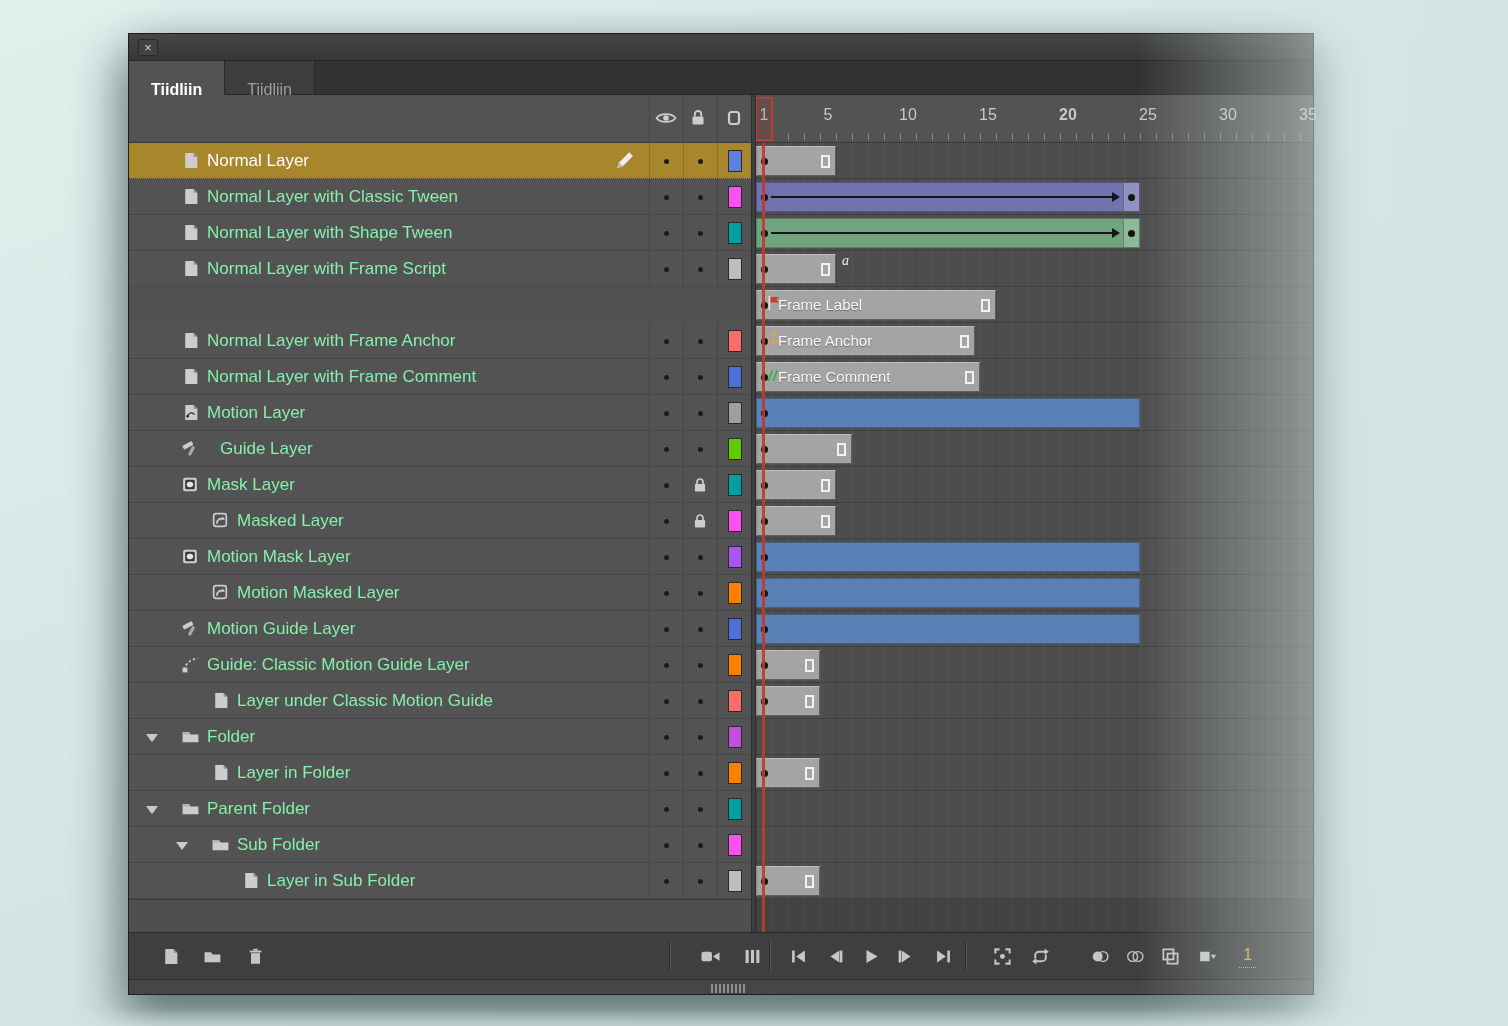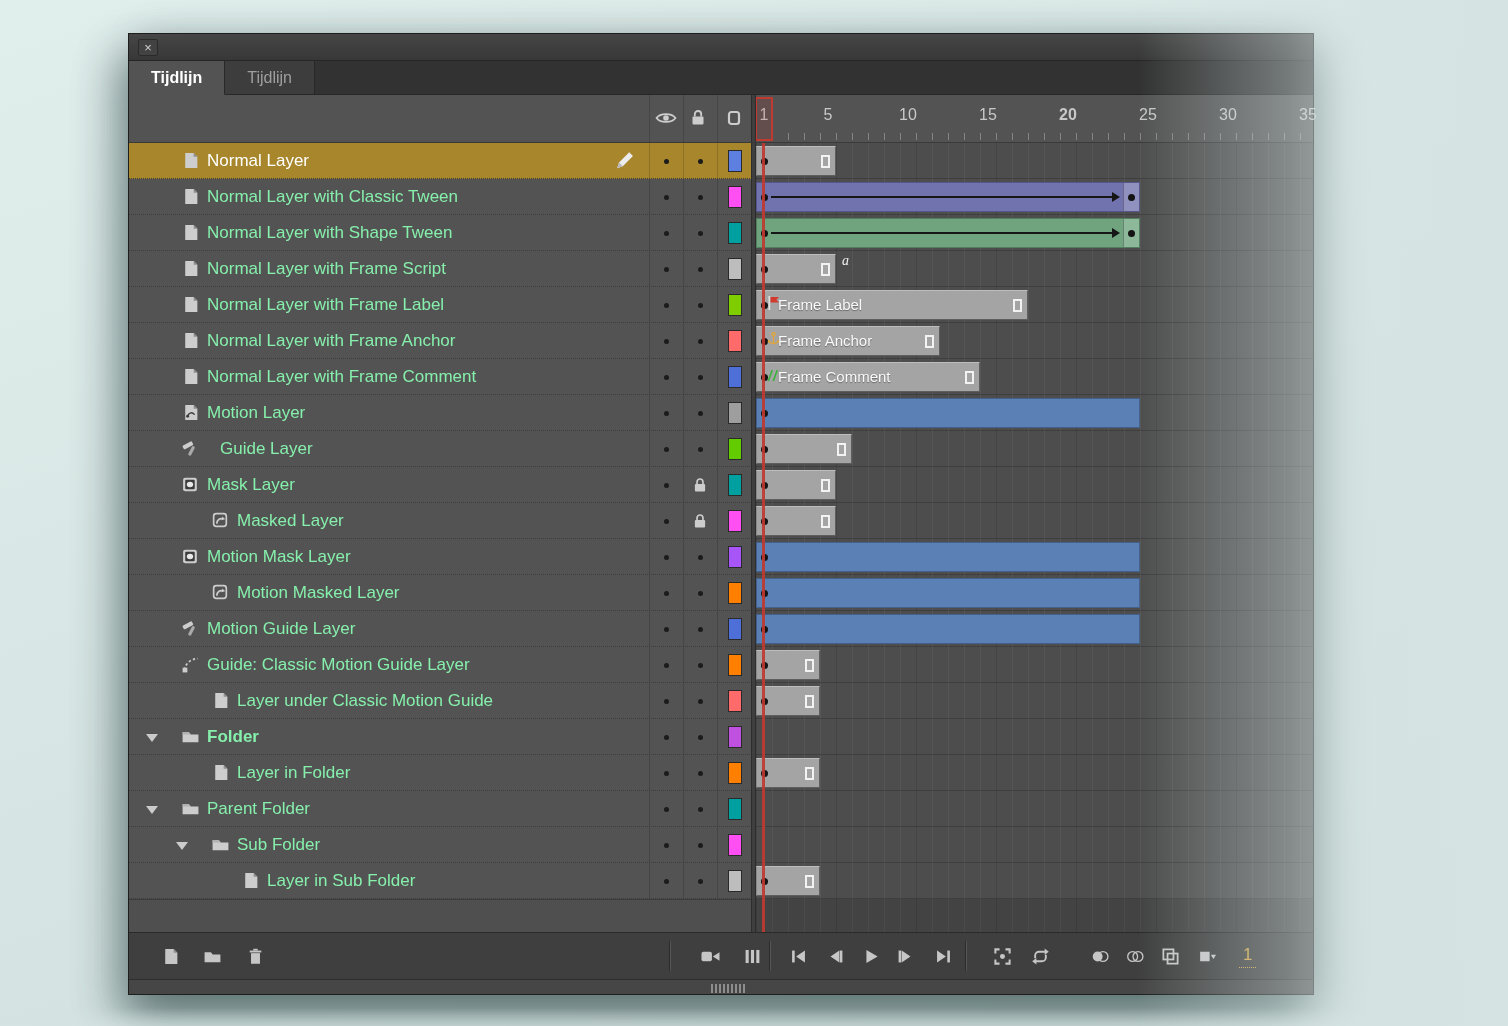--- a/index.html
+++ b/index.html
@@ -16,21 +16,21 @@
     box-shadow: 0 26px 48px rgba(45,70,68,.45), -16px 22px 38px rgba(45,70,68,.28), 14px 8px 36px rgba(45,70,68,.30);
   }
   
   .titlebar { position:absolute; top:0; left:0; right:0; height:27px;
     background: linear-gradient(#464646,#373737); border-bottom:1px solid #262626; }
   .close-btn { position:absolute; left:9px; top:5px; width:20px; height:17px;
     color:#d2d2d2; font-size:13px; line-height:16px; text-align:center;
     background:#424242; border:1px solid #2a2a2a; border-radius:2px; cursor:default; }
   .tabs { position:absolute; top:27px; left:0; right:0; height:34px; background:#323232;
     display:flex; border-bottom:1px solid #272727; }
-  .tab { padding:0 22px; line-height:33px; font-size:16px; color:#9f9f9f;
+  .tab { padding:12px 22px; line-height:33px; font-size:16px; color:#9f9f9f;
     background:#3d3d3d; border-right:1px solid #282828; }
   .tab.active { background:#535353; color:#ffffff; font-weight:bold; border-bottom:1px solid #535353; margin-bottom:-1px; }
   
   .header { position:absolute; top:61px; left:0; right:0; height:48px; background:#535353; border-bottom:1px solid #3a3a3a; }
   .header-left { position:absolute; left:0; top:0; width:627px; height:100%; background:
       linear-gradient(rgba(0,0,0,.16),rgba(0,0,0,.16)) 520px 0/1px 100% no-repeat,
       linear-gradient(rgba(0,0,0,.16),rgba(0,0,0,.16)) 554px 0/1px 100% no-repeat,
       linear-gradient(rgba(0,0,0,.16),rgba(0,0,0,.16)) 588px 0/1px 100% no-repeat,
       #535353; }
   .hicon { position:absolute; top:14px; }
@@ -263,38 +263,22 @@
           </div>
           <div class="row-track">
             <div class="span static" style="width: 80px;">
               <div class="kf-dot"></div>
               <div class="end-hollow"></div>
             </div>
             <span class="script-a" style="left: 86px;">a</span>
           </div>
         </div>
         <div class="layer-row" style="top: 144px;">
-          <div class="row-left">
-            <span class="layer-icon" style="left: 52px;"><svg viewBox="0 0 18 18">
-                <path d="M4 2h8l3.5 3.5V16H4z" fill="#cdcdcd"></path>
-                <path d="M12 2l3.5 3.5H12z" fill="#8d8d8d"></path>
-              </svg></span>
-            <span class="layer-name" style="left: 78px;">Normal Layer with Frame Label</span>
-            <div class="cell cell-eye">
-              <div class="dot"></div>
-            </div>
-            <div class="cell cell-lock">
-              <div class="dot"></div>
-            </div>
-            <div class="cell cell-swatch">
-              <div class="swatch" style="background: rgb(127, 204, 0);"></div>
-            </div>
-          </div>
-          <div class="row-track">
-            <div class="span static" style="width: 272px; padding-left: 28px;">
+          <div class="row-track">
+            <div class="span static" style="width: 240px; padding-left: 28px;">
               <div class="kf-dot"></div>
               <span class="marker"><svg viewBox="0 0 12 16">
                   <rect x="1" y="1" width="1.7" height="14" fill="#e0e0e0"></rect>
                   <path d="M3 2h8.5l-2.6 2.7L11.5 7.5H3z" fill="#d23a2e"></path>
                 </svg></span>
               <span class="span-label-text">Frame Label</span>
               <div class="end-hollow"></div>
             </div>
           </div>
         </div>
@@ -309,21 +293,21 @@
               <div class="dot"></div>
             </div>
             <div class="cell cell-lock">
               <div class="dot"></div>
             </div>
             <div class="cell cell-swatch">
               <div class="swatch" style="background: rgb(255, 107, 107);"></div>
             </div>
           </div>
           <div class="row-track">
-            <div class="span static" style="width: 184px;">
+            <div class="span static" style="width: 219px;">
               <div class="kf-dot"></div>
               <span class="marker"><svg viewBox="0 0 13 15">
                   <circle cx="6.5" cy="2.6" r="1.7" fill="none" stroke="#e2a63c" stroke-width="1.3"></circle>
                   <path d="M6.5 4.3V13M2 9.7c.6 3 8.4 3 9 0M2.3 8.6L1 11M10.7 8.6L12 11" stroke="#e2a63c" stroke-width="1.3" fill="none"></path>
                 </svg></span>
               <span class="span-label-text">Frame Anchor</span>
               <div class="end-hollow"></div>
             </div>
           </div>
         </div>
@@ -577,21 +561,21 @@
             </div>
           </div>
         </div>
         <div class="layer-row" style="top: 576px;">
           <div class="row-left">
             <div class="twirl" style="left: 17px;"></div>
             <span class="layer-icon" style="left: 52px;"><svg viewBox="0 0 18 18">
                 <path d="M1.5 5h6l1.7 2.2H16.5V14.5H1.5z" fill="#cdcdcd"></path>
                 <path d="M1.5 5h6L9.2 7.2H1.5z" fill="#b2b2b2"></path>
               </svg></span>
-            <span class="layer-name" style="left: 78px; font-weight: bold;">Folder</span>
+            <span class="layer-name" style="left: 78px;">Folder</span>
             <div class="cell cell-eye">
               <div class="dot"></div>
             </div>
             <div class="cell cell-lock">
               <div class="dot"></div>
             </div>
             <div class="cell cell-swatch">
               <div class="swatch" style="background: rgb(192, 80, 224);"></div>
             </div>
           </div>

